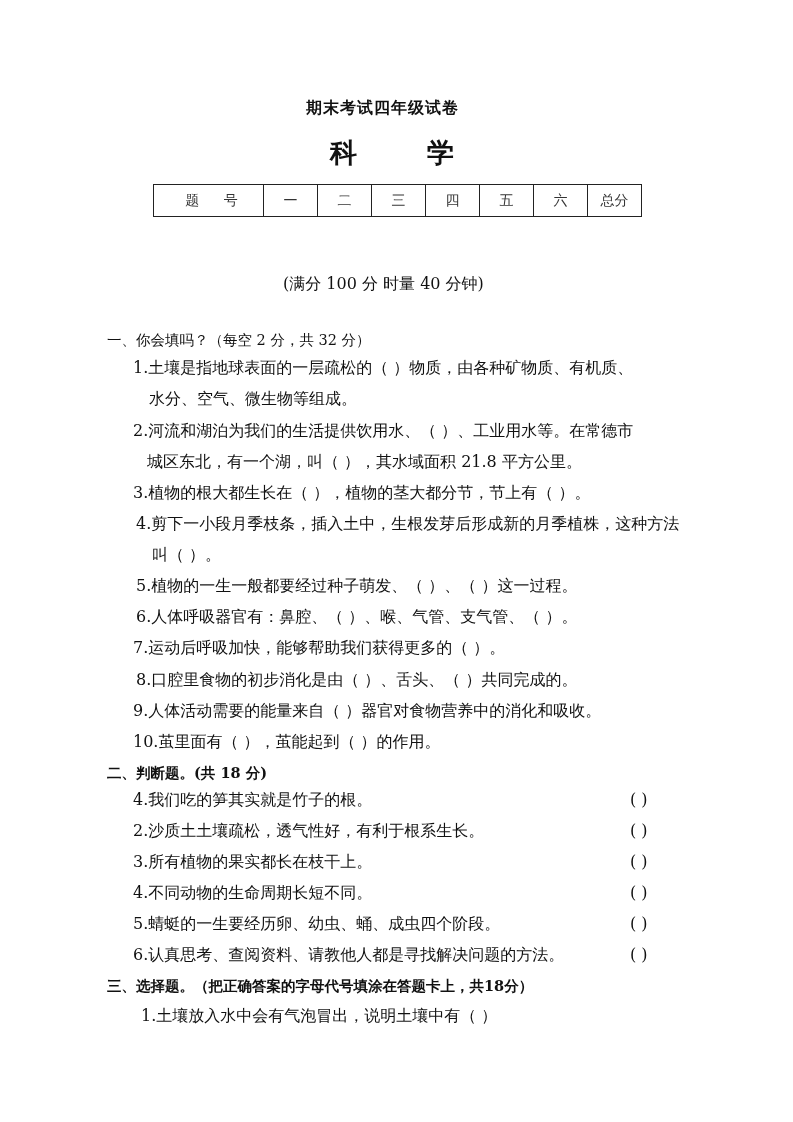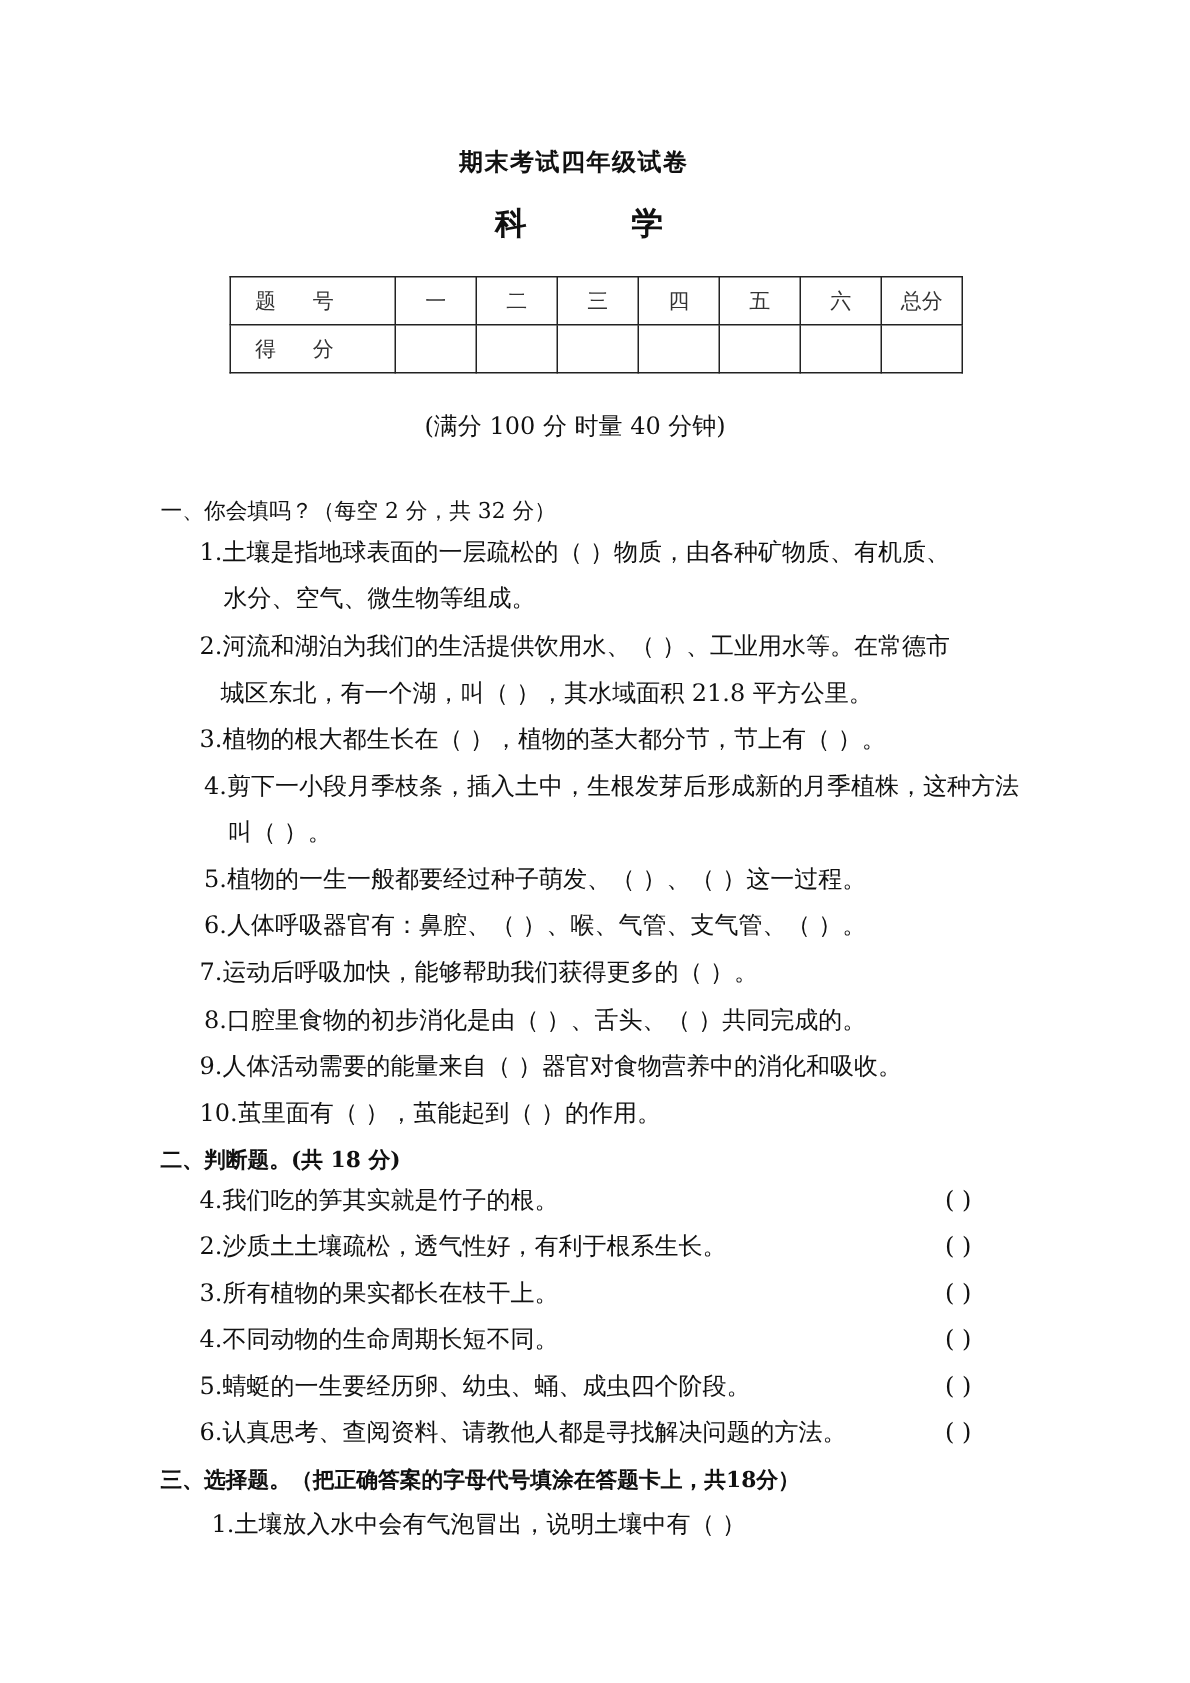--- a/index.html
+++ b/index.html
@@ -1,28 +1,28 @@
 <!DOCTYPE html>
 <html><head>
 <meta charset="utf-8">
 <style>
   html, body { margin:0; padding:0; background:#ffffff; }
   body { width:793px; height:1122px; position:relative; overflow:hidden;
          font-family: "DejaVu Serif", "Liberation Serif", serif; color:#111; }
   .abs { position:absolute; white-space:nowrap; }
   .title { left:306px; top:98px; font-size:16px; font-weight:bold; letter-spacing:1px;
            font-family:"DejaVu Sans", "Liberation Sans", sans-serif; }
-  .subject { left:330px; top:135px; font-size:21px; font-weight:bold;
+  .subject { left:330px; top:135px; font-size:27px; font-weight:bold;
              font-family:"DejaVu Sans", "Liberation Sans", sans-serif; }
   .subject span { display:inline-block; }
   .subject .gap { width:70px; }
   table.score { position:absolute; left:153px; top:184px; border-collapse:collapse; }
   table.score td { border:1px solid #222; height:31px; font-size:14px; text-align:center;
                    color:#333; padding:0; }
-  table.score td.head { width:93px; text-align:left; padding-left:16px; letter-spacing:10px; }
+  table.score td.head { width:93px; text-align:center; padding-left:16px; letter-spacing:10px; }
   table.score td.c { width:53px; }
   .info { left:283px; top:274px; font-size:16px; }
   .sec { font-size:14.5px; }
   .q { font-size:16px; }
   .bold { font-weight:bold; }
 </style>
 </head>
 <body>
 
 <div class="abs title">期末考试四年级试卷</div>
@@ -34,30 +34,20 @@
   <tbody>
       <tr>
     <td class="head">题 号</td>
     <td class="c">一</td>
     <td class="c">二</td>
     <td class="c">三</td>
     <td class="c">四</td>
     <td class="c">五</td>
     <td class="c">六</td>
     <td class="c">总分</td>
-  </tr>
-  <tr>
-    <td class="head">得 分</td>
-    <td class="c"></td>
-    <td class="c"></td>
-    <td class="c"></td>
-    <td class="c"></td>
-    <td class="c"></td>
-    <td class="c"></td>
-    <td class="c"></td>
   </tr>
 </tbody>
   </table>
 
 <div class="abs info">(满分 100 分  时量 40 分钟)</div>
 
 <div class="abs sec" style="left:107px; top:331px;">一、你会填吗？（每空 2 分，共 32 分）</div>
 <div class="abs q" style="left:133px; top:358px;">1.土壤是指地球表面的一层疏松的（          ）物质，由各种矿物质、有机质、</div>
 <div class="abs q" style="left:149px; top:389px;">水分、空气、微生物等组成。</div>
 <div class="abs q" style="left:133px; top:421px;">2.河流和湖泊为我们的生活提供饮用水、（          ）、工业用水等。在常德市</div>

